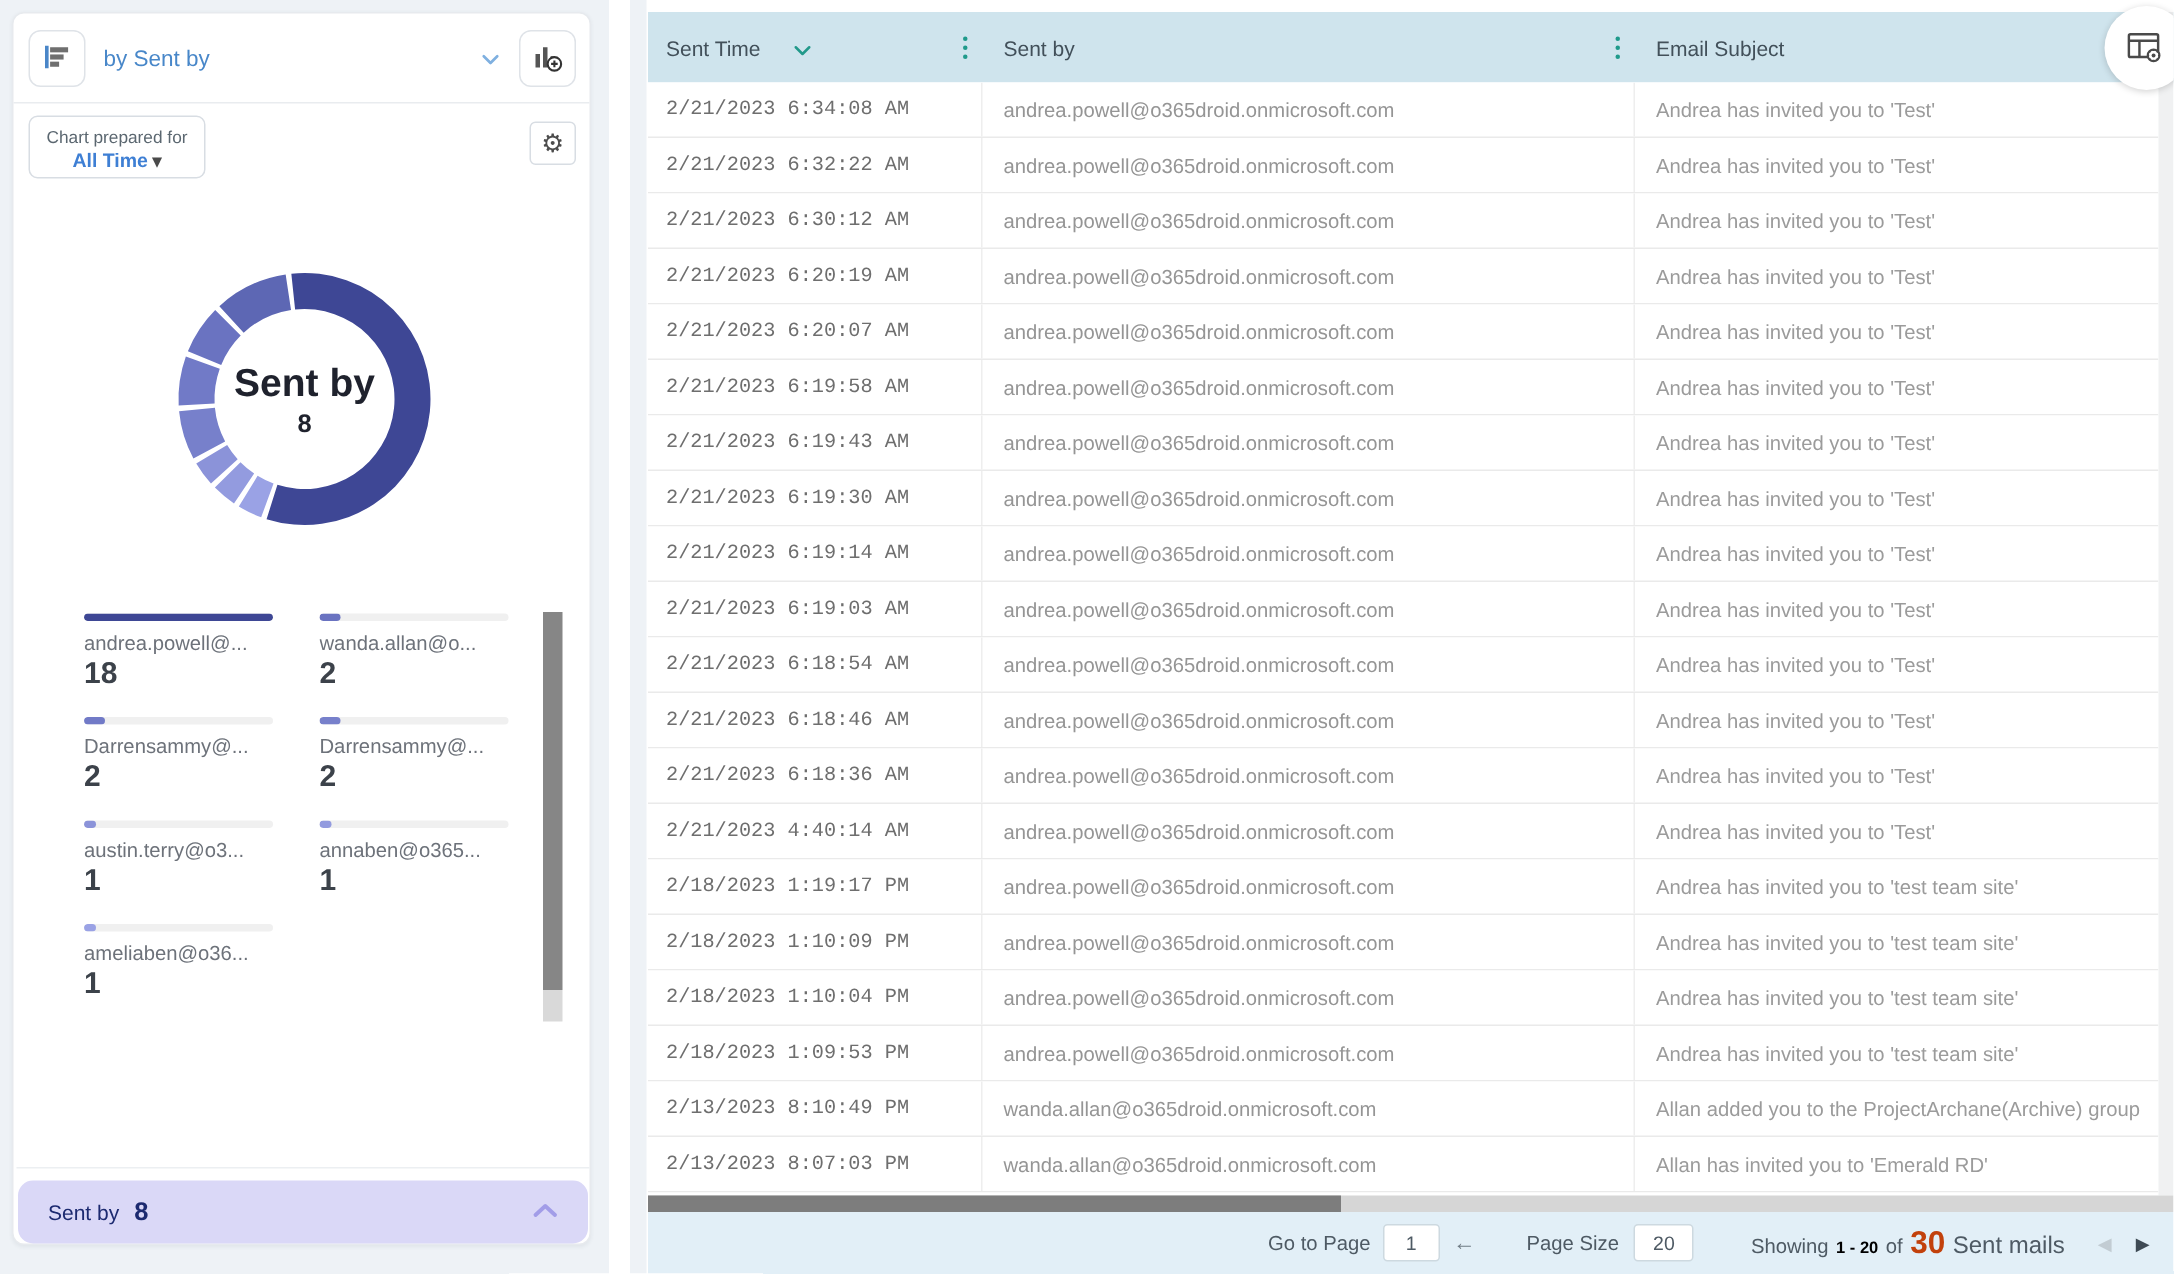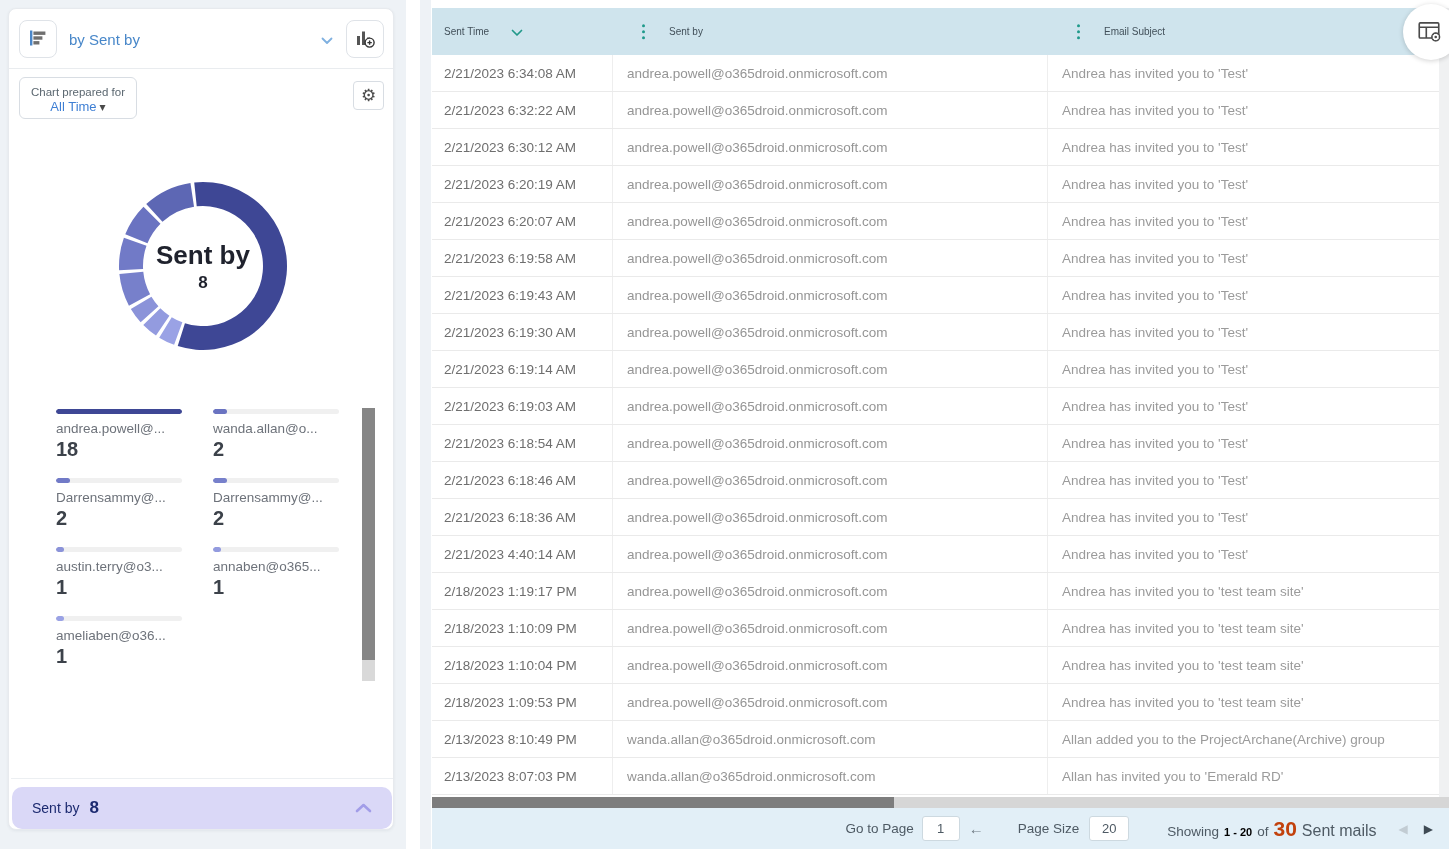--- a/index.html
+++ b/index.html
@@ -17,21 +17,21 @@
   .card-header { position:absolute; left:0; top:0; width:100%; height:60px; border-bottom:1px solid #e9ecef; }
   .icon-btn { position:absolute; width:38px; height:38px; border:1px solid #dfe3e8; border-radius:8px;
     background:#fff; display:flex; align-items:center; justify-content:center; cursor:pointer; }
   .btn-chart-type { left:10px; top:11px; }
   .btn-add-chart { left:337px; top:11px; }
   .card-title { position:absolute; left:60px; right:60px; top:0; height:60px; display:flex;
     align-items:center; justify-content:space-between; gap:7px; color:#4887c9; font-size:15px; cursor:pointer; }
   .prepared-btn { position:absolute; left:10px; top:68px; width:118px; height:42px;
     border:1px solid #d8dde3; border-radius:6px; background:#fff; text-align:center; padding-top:4px; cursor:pointer; }
   .prepared-label { font-size:11.5px; color:#5b6770; }
-  .prepared-value { font-size:13px; font-weight:normal; color:#3e7fd4; margin-top:1px; }
+  .prepared-value { font-size:13px; font-weight:bold; color:#3e7fd4; margin-top:1px; }
   .prepared-value .caret { color:#4a4a4a; font-size:12px; margin-left:3px; }
   .gear-btn { position:absolute; left:344px; top:72px; width:31px; height:29px; border:1px solid #d8dde3;
     border-radius:4px; background:#fff; display:flex; align-items:center; justify-content:center;
     font-size:17px; color:#4c4c4c; cursor:pointer; }
 
   
   .donut-wrap { position:absolute; left:84px; top:147px; width:220px; height:220px; }
   .donut-center { position:absolute; left:0; top:0; width:220px; height:220px; display:flex;
     flex-direction:column; align-items:center; justify-content:center; pointer-events:none; }
   .donut-title { font-size:26px; font-weight:600; color:#1f222d; }
@@ -54,37 +54,37 @@
   .card-footer { position:absolute; left:3px; top:778px; width:380px; height:42px; background:#dad8f7;
     border-radius:10px; display:flex; align-items:center; padding:0 20px; cursor:pointer; }
   .card-footer-sep { position:absolute; left:2px; top:769px; width:382px; height:1px; background:#eceff2; }
   .footer-label { font-size:14px; color:#1c2a70; }
   .footer-value { font-size:17px; font-weight:bold; color:#1c2a70; margin-left:10px; }
   .footer-chevron { margin-left:auto; }
 
   
   .tbl-header { position:absolute; left:432px; top:8px; width:1017px; height:47px; background:#cfe4ed;
     display:flex; }
-  .th { position:relative; height:100%; display:flex; align-items:center; font-size:10px; color:#42505a; }
+  .th { position:relative; height:100%; display:flex; align-items:center; font-size:14px; color:#42505a; }
   .th-time { width:223px; padding-left:12px; cursor:pointer; }
   .th-sentby { width:435px; padding-left:14px; }
   .th-subject { flex:1; padding-left:14px; }
   .sort-chevron { margin-left:22px; margin-top:3px; }
   .menu-dots { position:absolute; right:8px; top:50%; transform:translateY(-50%); display:flex;
     flex-direction:column; gap:2.5px; cursor:pointer; padding:2px; }
   .menu-dots i { width:3.5px; height:3.5px; border-radius:50%; background:#1f9a8b; }
 
   .col-settings-btn { position:absolute; left:1403px; top:4px; width:56px; height:56px; background:#fff;
     border:none; border-radius:50%; box-shadow:0 1px 5px rgba(0,0,0,.18); cursor:pointer; z-index:5;
     display:flex; align-items:center; padding-left:13px; }
 
   .tbl-body { position:absolute; left:432px; top:55px; width:1007px; height:740px; overflow:hidden; background:#fff; }
   .tr { display:flex; height:37px; border-bottom:1px solid #eaeaea; background:#fff; }
   .td { display:flex; align-items:center; font-size:13.5px; white-space:nowrap; overflow:hidden; }
-  .td-time { width:181px; padding-left:12px; color:#6e6e6e; border-right:1px solid #eeeeee; }
+  .td-time { width:223px; padding-left:12px; color:#6e6e6e; border-right:1px solid #eeeeee;font-family:Liberation Mono, monospace; }
   .td-sender { width:435px; padding-left:14px; color:#959595; border-right:1px solid #eeeeee; }
   .td-subject { flex:1; padding-left:14px; color:#9b9b9b; }
 
   .vscroll-strip { position:absolute; left:1439px; top:8px; width:10px; height:789px; background:#f0f1f2; }
 
   .hscrollbar { position:absolute; left:432px; top:797px; width:1017px; height:11px; background:#d6d6d6; }
   .hscroll-thumb { position:absolute; left:0; top:0; width:462px; height:11px; background:#7d7d7d; cursor:pointer; }
 
   
   .pagination { position:absolute; left:432px; top:808px; width:1017px; height:41px; background:#e2eff7;

